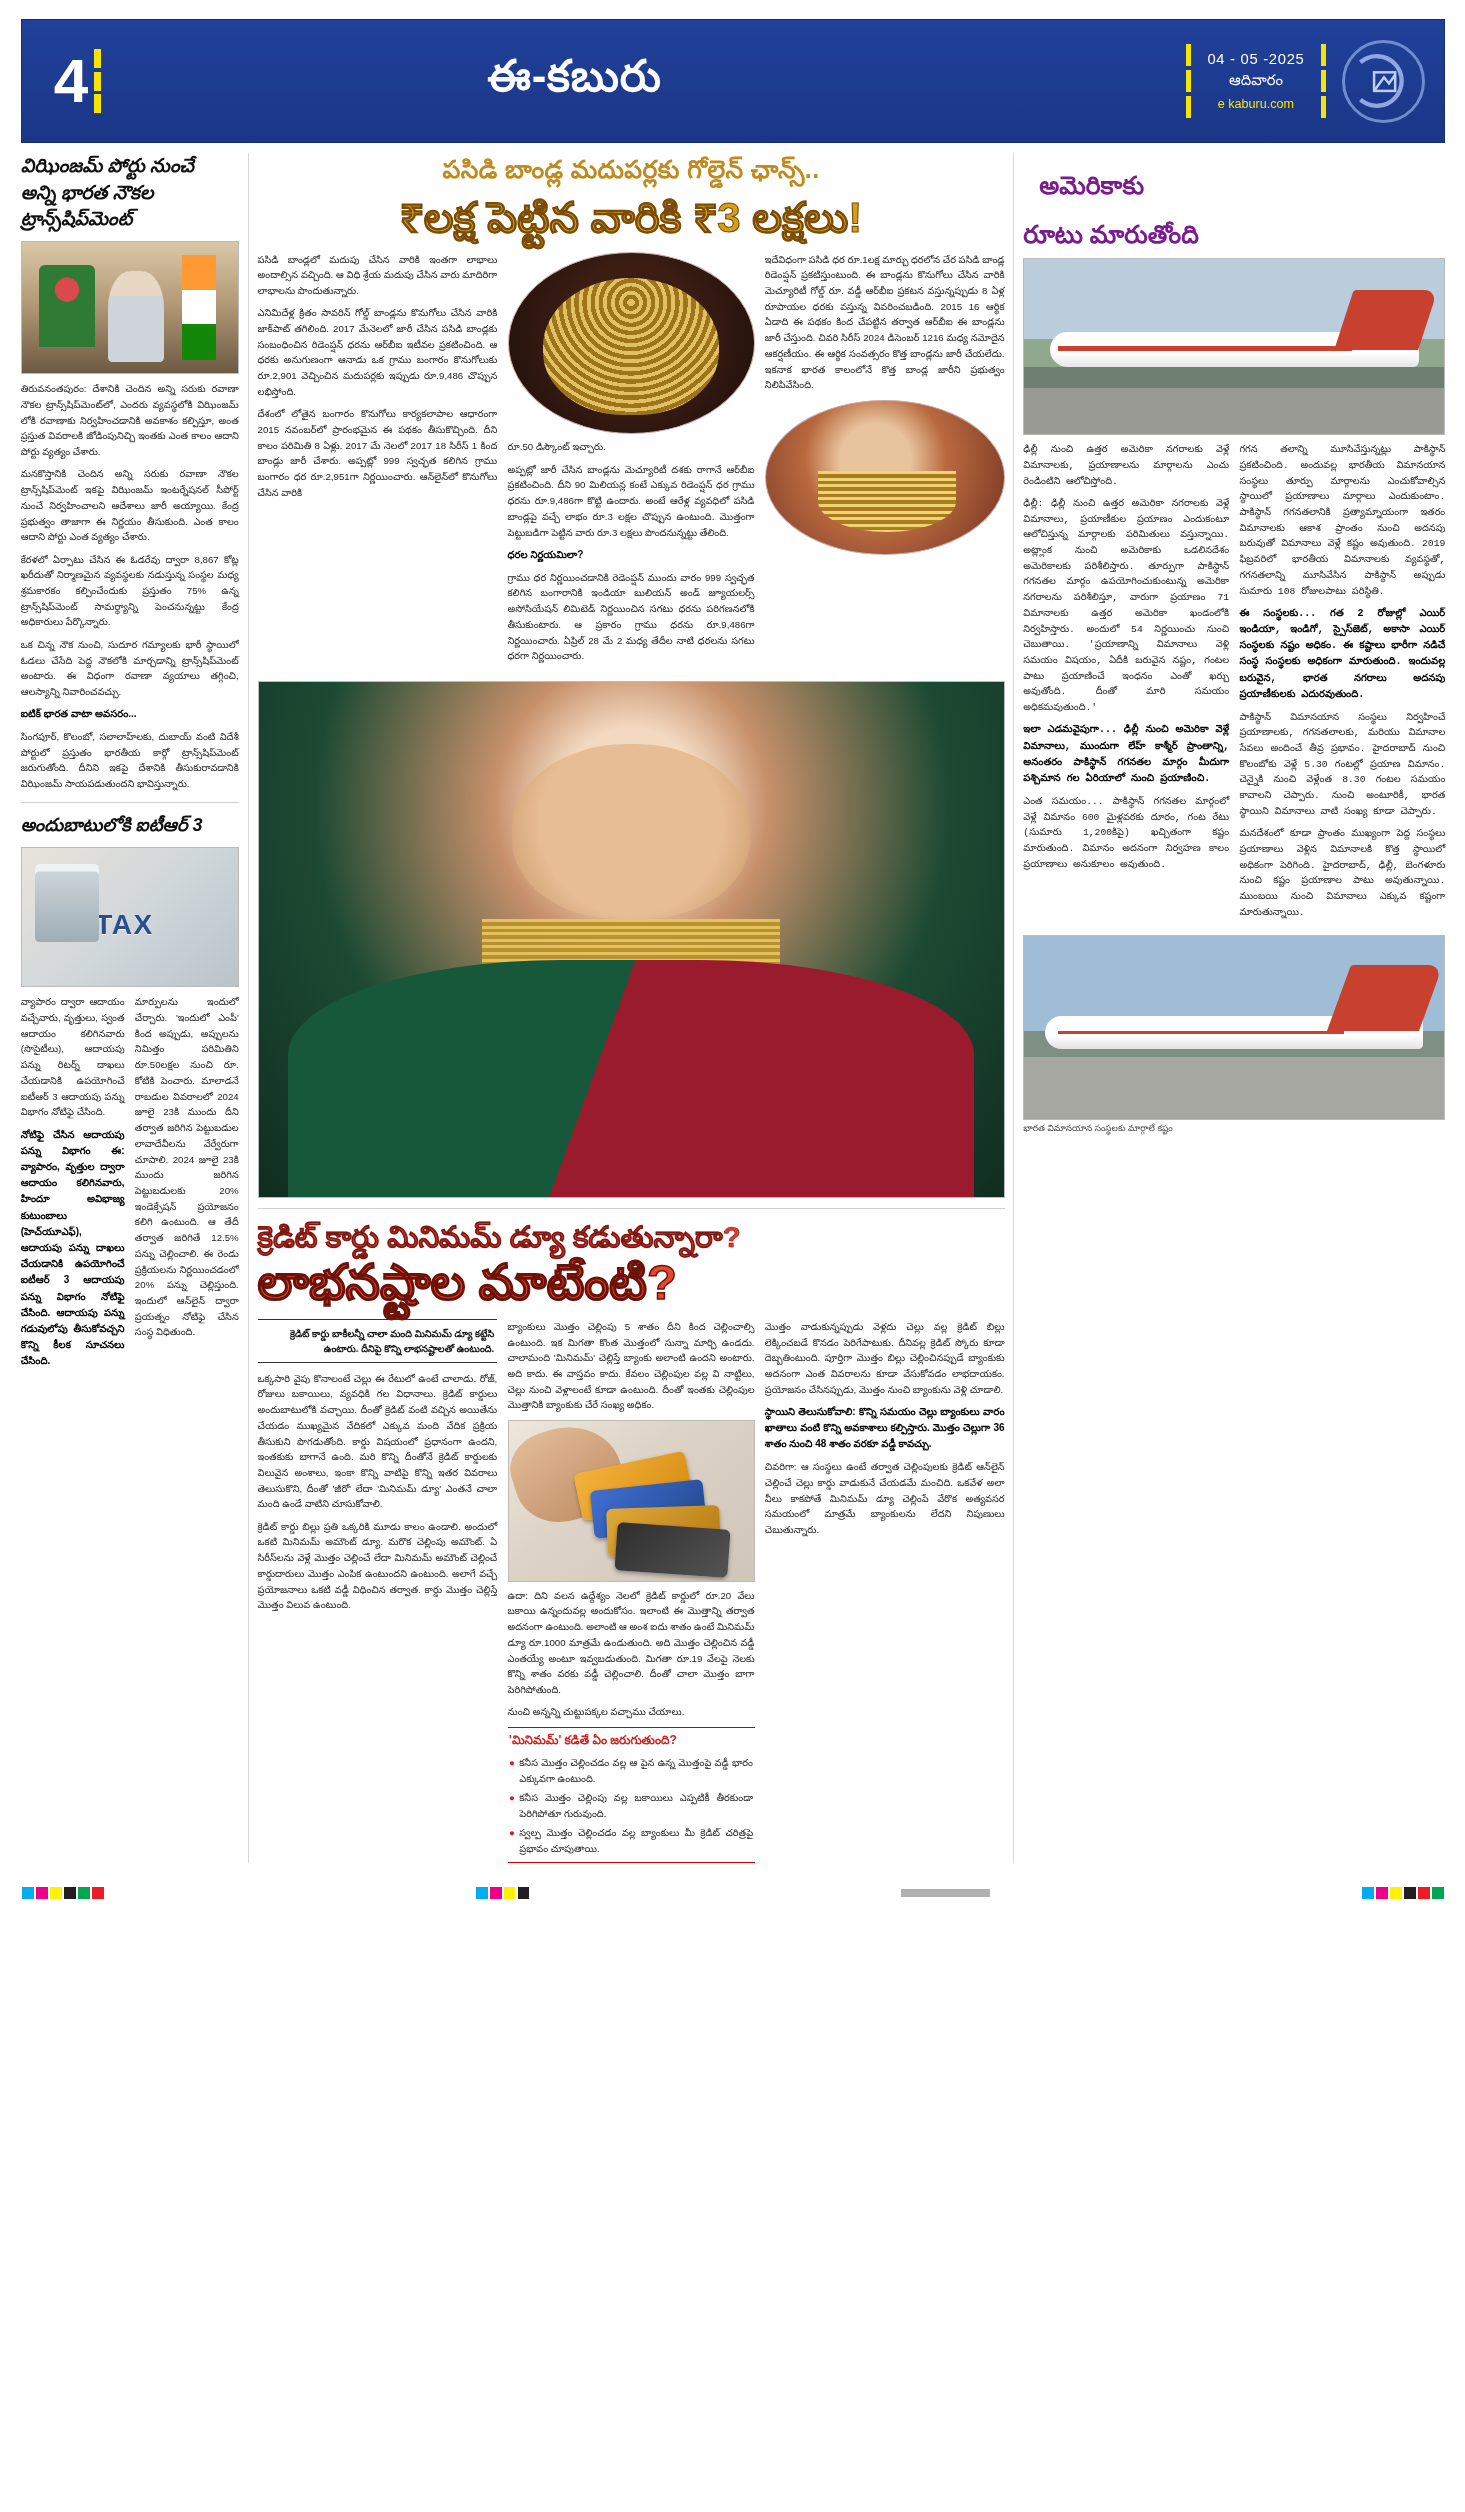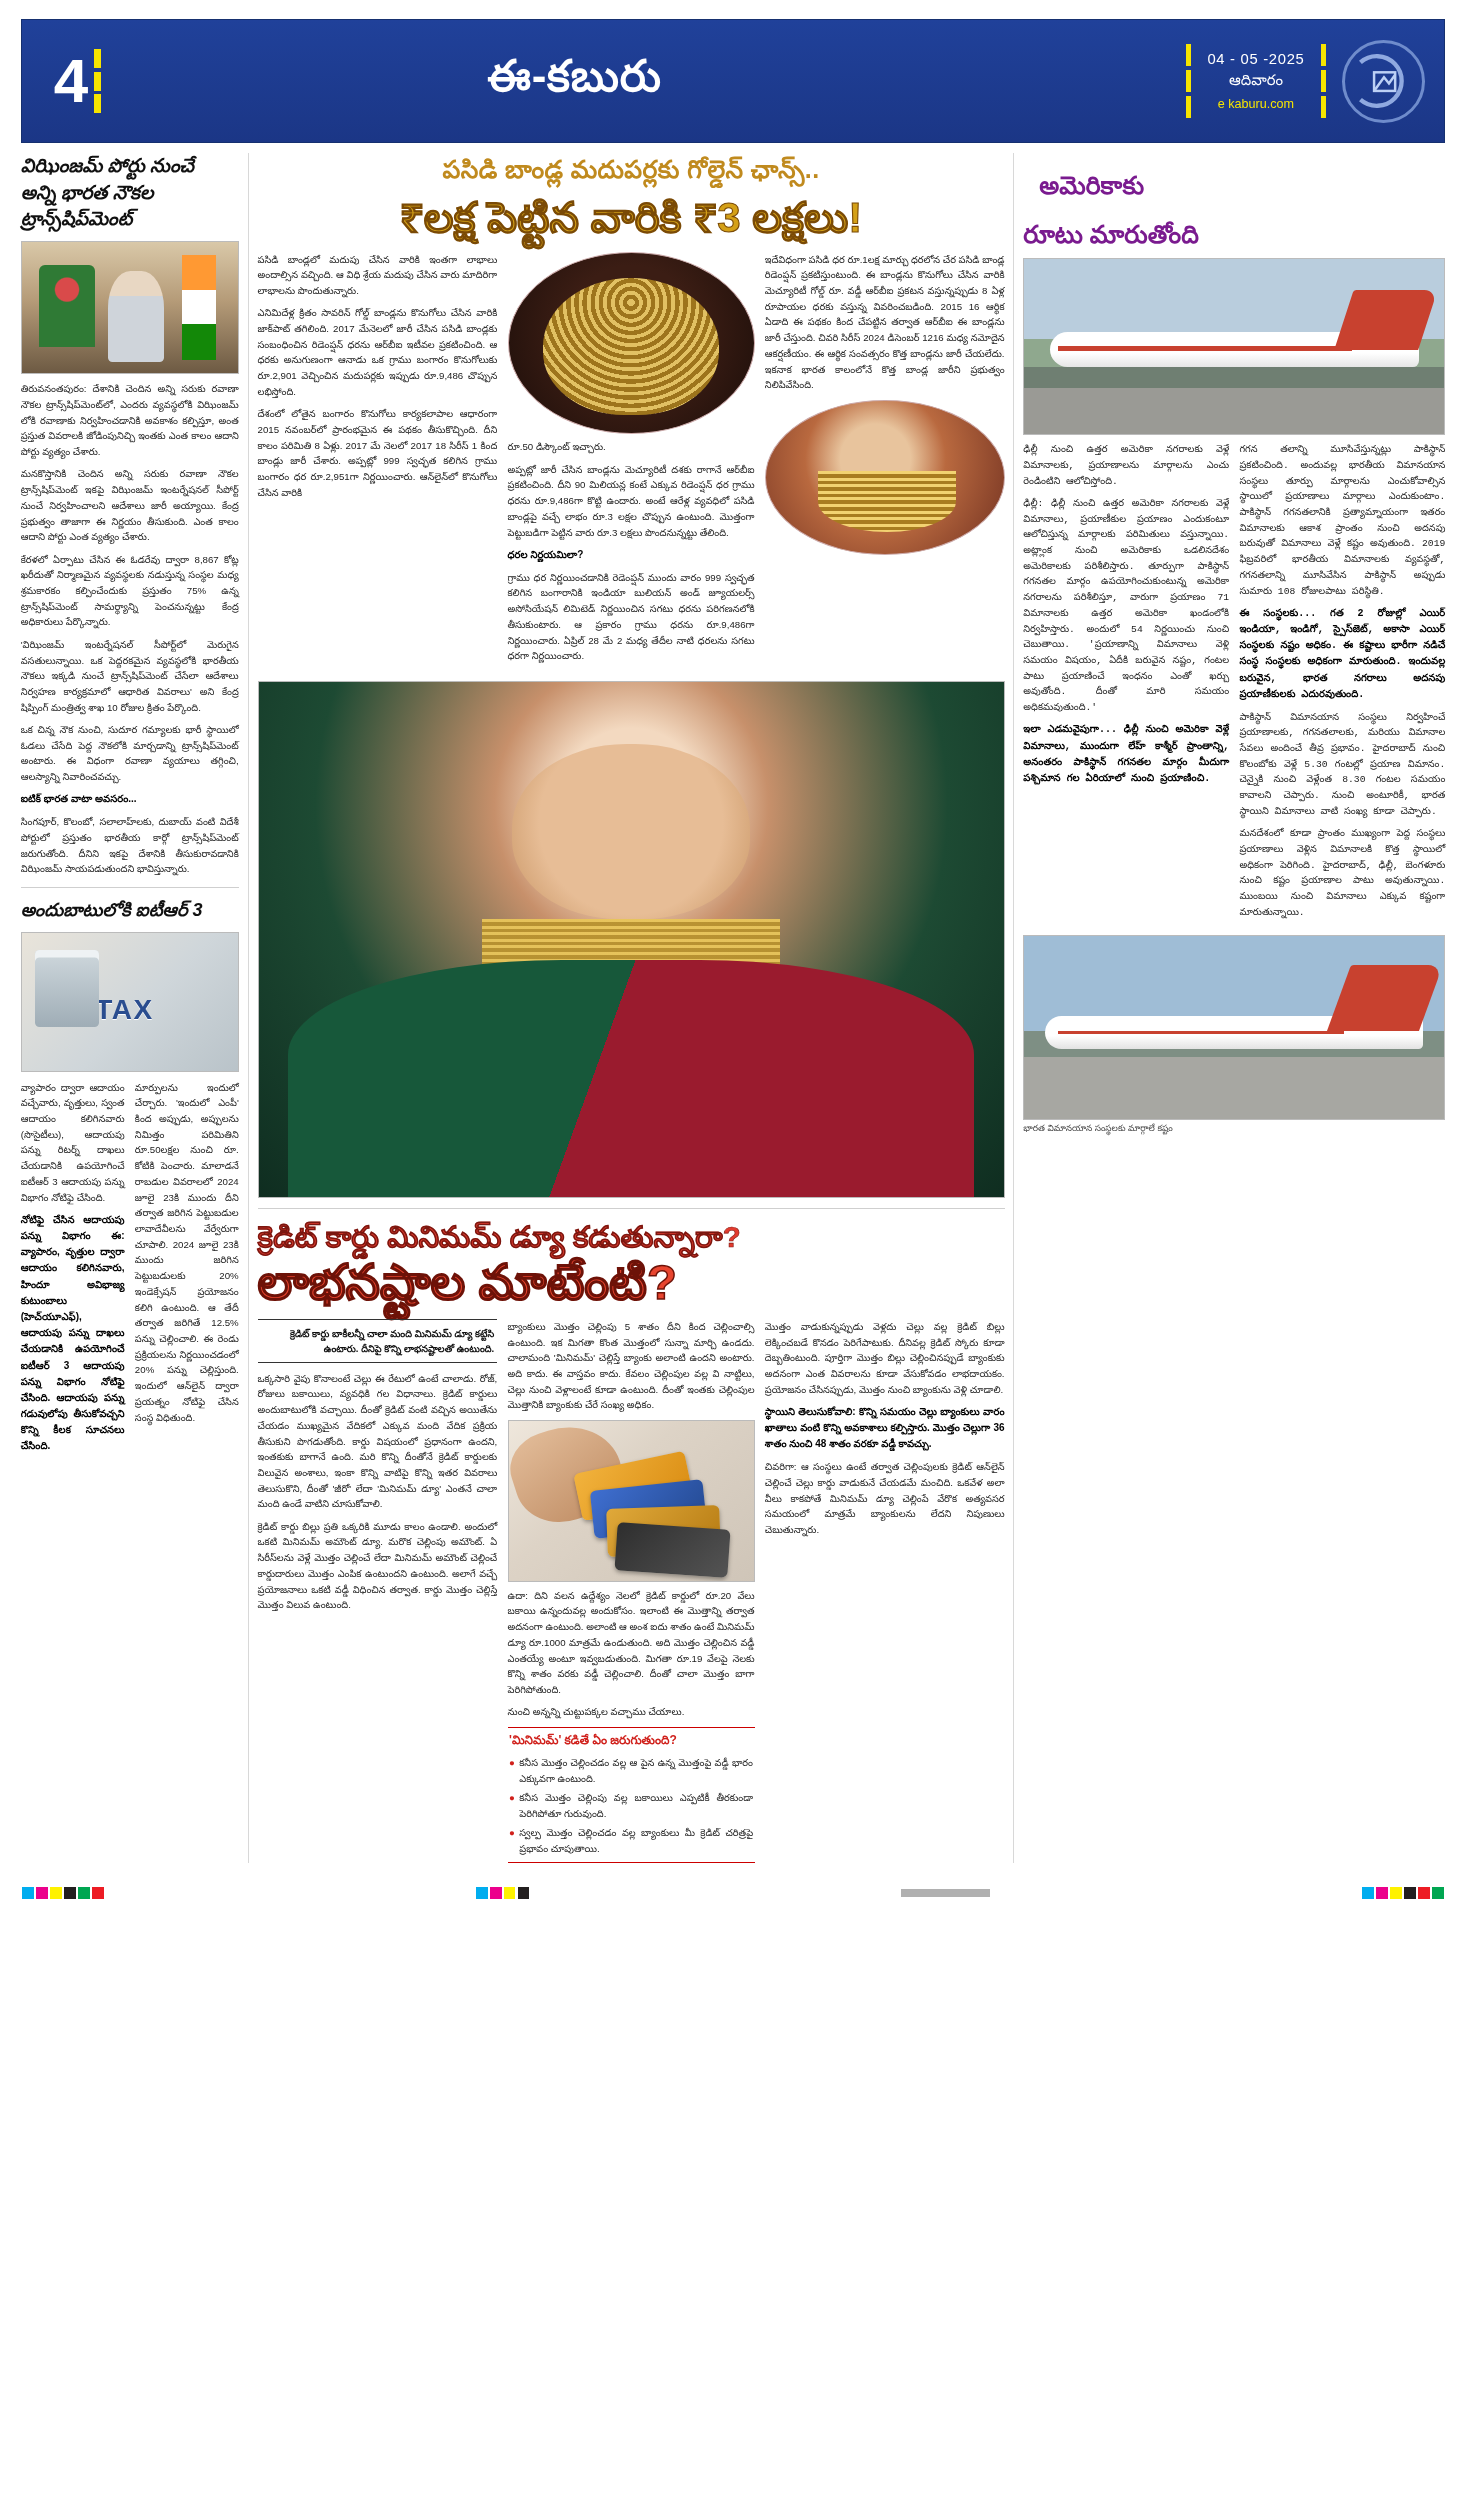--- a/index.html
+++ b/index.html
@@ -372,21 +372,20 @@
           <span>విఝింజమ్ పోర్టు నుంచే</span><br>
           <span>అన్ని భారత నౌకల ట్రాన్స్‌షిప్‌మెంట్</span>
         </h2>
         <div class="photo img-modi" style="height:133px">
           <div class="person"></div>
         </div>
         <div class="body-text" style="margin-top:7.4px">
           <p>తిరువనంతపురం: దేశానికి చెందిన అన్ని సరుకు రవాణా నౌకల ట్రాన్స్‌షిప్‌మెంట్‌లో, ఎందరు వ్యవస్థలోకి విఝింజమ్ లోకి రవాణాకు నిర్వహించడానికి అవకాశం కల్పిస్తూ, అంత ప్రస్తుత వివరాలకి జోడింపునిచ్చి ఇంతకు ఎంత కాలం ఆదాని పోర్టు వ్యత్యం చేశారు.</p>
           <p>మనకొస్తానికి చెందిన అన్ని సరుకు రవాణా నౌకల ట్రాన్స్‌షిప్‌మెంట్ ఇకపై విఝింజమ్ ఇంటర్నేషనల్ సీపోర్ట్ నుంచే నిర్వహించాలని ఆదేశాలు జారీ అయ్యాయి. కేంద్ర ప్రభుత్వం తాజాగా ఈ నిర్ణయం తీసుకుంది. ఎంత కాలం ఆదాని పోర్టు ఎంత వ్యత్యం చేశారు.</p>
           <p>కేరళలో ఏర్పాటు చేసిన ఈ ఓడరేవు ద్వారా 8,867 కోట్ల ఖరీదుతో నిర్మాణమైన వ్యవస్థలకు నడుస్తున్న సంస్థల మధ్య శ్రమకారకం కల్పించేందుకు ప్రస్తుతం 75% ఉన్న ట్రాన్స్‌షిప్‌మెంట్ సామర్థ్యాన్ని పెంచనున్నట్టు కేంద్ర అధికారులు పేర్కొన్నారు.</p>
-          <p>'విఝింజమ్ ఇంటర్నేషనల్ సీపోర్ట్‌లో మెరుగైన వసతులున్నాయి. ఒక పెద్దరకమైన వ్యవస్థలోకి భారతీయ నౌకలు ఇక్కడి నుంచే ట్రాన్స్‌షిప్‌మెంట్ చేసేలా ఆదేశాలు నిర్వహణ కార్యక్రమాలో ఆధారిత వివరాలు' అని కేంద్ర షిప్పింగ్ మంత్రిత్వ శాఖ 10 రోజుల క్రితం పేర్కొంది.</p>
           <p>ఒక చిన్న నౌక నుంచి, సుదూర గమ్యాలకు భారీ స్థాయిలో ఓడలు చేసేది పెద్ద నౌకలోకి మార్చడాన్ని ట్రాన్స్‌షిప్‌మెంట్ అంటారు. ఈ విధంగా రవాణా వ్యయాలు తగ్గించి, ఆలస్యాన్ని నివారించవచ్చు.</p>
           <p class="subhead">ఐటిక్ భారత వాటా అవసరం...</p>
           <p>సింగపూర్, కొలంబో, సలాలాహ్‌లకు, దుబాయ్ వంటి విదేశీ పోర్టులో ప్రస్తుతం భారతీయ కార్గో ట్రాన్స్‌షిప్‌మెంట్ జరుగుతోంది. దీనిని ఇకపై దేశానికి తీసుకురావడానికి విఝింజమ్ సాయపడుతుందని భావిస్తున్నారు.</p>
         </div>
       </div>
 
       <div class="rule"></div>
 
       <div>
         <h2 class="headline" style="font-size:18px">అందుబాటులోకి ఐటీఆర్ 3</h2>
@@ -507,20 +506,21 @@
           <div class="body"></div>
             <div class="stripe"></div>
             <div class="tail"></div>
         </div>
 
         <div style="display:flex; gap:10.3px; margin-top:7.4px;font-family:Liberation Mono, monospace;">
           <div style="width:50%" class="body-text">
             <p>ఢిల్లీ నుంచి ఉత్తర అమెరికా నగరాలకు వెళ్లే విమానాలకు, ప్రయాణాలను మార్గాలను ఎంచు రెండింటిని ఆలోచిస్తోంది.</p>
             <p>ఢిల్లీ: ఢిల్లీ నుంచి ఉత్తర అమెరికా నగరాలకు వెళ్లే విమానాలు, ప్రయాణీకుల ప్రయాణం ఎందుకంటూ ఆలోచిస్తున్న మార్గాలకు పరిమితులు వస్తున్నాయి. అట్ల్లాంక నుంచి అమెరికాకు ఒడలినదేశం అమెరికాలకు పరిశీలిస్తారు. తూర్పుగా పాకిస్థాన్ గగనతల మార్గం ఉపయోగించుకుంటున్న అమెరికా నగరాలను పరిశీలిస్తూ, వారుగా ప్రయాణం 71 విమానాలకు ఉత్తర అమెరికా ఖండంలోకి నిర్వహిస్తారు. అందులో 54 నిర్ణయించు నుంచి చెబుతాయి. 'ప్రయాణాన్ని విమానాలు వెళ్లి సమయం విషయం, ఏదీకి బరువైన నష్టం, గంటల పాటు ప్రయాణించే ఇంధనం ఎంతో ఖర్చు అవుతోంది. దీంతో మారి సమయం అధికమవుతుంది.'</p>
             <p class="subhead">ఇలా ఎడమవైపుగా... ఢిల్లీ నుంచి అమెరికా వెళ్లే విమానాలు, ముందుగా లేహ్ కాశ్మీర్ ప్రాంతాన్ని, అనంతరం పాకిస్థాన్ గగనతల మార్గం మీదుగా పశ్చిమాన గల ఏరియాలో నుంచి ప్రయాణించి.</p>
+            <p>ఎంత సమయం... పాకిస్థాన్ గగనతల మార్గంలో వెళ్లే విమానం 600 మైళ్లవరకు దూరం, గంట రేటు (సుమారు 1,200కిపై) ఖచ్చితంగా కష్టం మారుతుంది. విమానం అదనంగా నిర్వహణ కాలం ప్రయాణాలు అనుకూలం అవుతుంది.</p>
           </div>
           <div style="width:50%" class="body-text">
             <p>గగన తలాన్ని మూసివేస్తున్నట్లు పాకిస్థాన్ ప్రకటించింది. అందువల్ల భారతీయ విమానయాన సంస్థలు తూర్పు మార్గాలను ఎంచుకోవాల్సిన స్థాయిలో ప్రయాణాలు మార్గాలు ఎందుకుంటాం. పాకిస్థాన్ గగనతలానికి ప్రత్యామ్నాయంగా ఇతరం విమానాలకు ఆకాశ ప్రాంతం నుంచి అదనపు బరువుతో విమానాలు వెళ్లే కష్టం అవుతుంది. 2019 ఫిబ్రవరిలో భారతీయ విమానాలకు వ్యవస్థతో, గగనతలాన్ని మూసివేసిన పాకిస్థాన్ అప్పుడు సుమారు 108 రోజులపాటు పరిస్థితి.</p>
             <p class="subhead">ఈ సంస్థలకు... గత 2 రోజుల్లో ఎయిర్ ఇండియా, ఇండిగో, స్పైస్‌జెట్, అకాసా ఎయిర్ సంస్థలకు నష్టం అధికం. ఈ కష్టాలు భారీగా నడిచే సంస్థ సంస్థలకు అధికంగా మారుతుంది. ఇందువల్ల బరువైన, భారత నగరాలు అదనపు ప్రయాణీకులకు ఎదురవుతుంది.</p>
             <p>పాకిస్థాన్ విమానయాన సంస్థలు నిర్వహించే ప్రయాణాలకు, గగనతలాలకు, మరియు విమానాల సేవలు అందించే తీవ్ర ప్రభావం. హైదరాబాద్ నుంచి కొలంబోకు వెళ్లే 5.30 గంటల్లో ప్రయాణ విమానం. చెన్నైకి నుంచి వెళ్లేంత 8.30 గంటల సమయం కావాలని చెప్పారు. నుంచి అంటూరికీ, భారత స్థాయిని విమానాలు వాటి సంఖ్య కూడా చెప్పారు.</p>
             <p>మనదేశంలో కూడా ప్రాంతం ముఖ్యంగా పెద్ద సంస్థలు ప్రయాణాలు వెళ్లిన విమానాలకి కొత్త స్థాయిలో అధికంగా పెరిగింది. హైదరాబాద్, ఢిల్లీ, బెంగళూరు నుంచి కష్టం ప్రయాణాల పాటు అవుతున్నాయి. ముంబయి నుంచి విమానాలు ఎక్కువ కష్టంగా మారుతున్నాయి.</p>
           </div>
         </div>
 
         <div class="photo img-plane2" style="height:185px;margin-top:7.4px">

